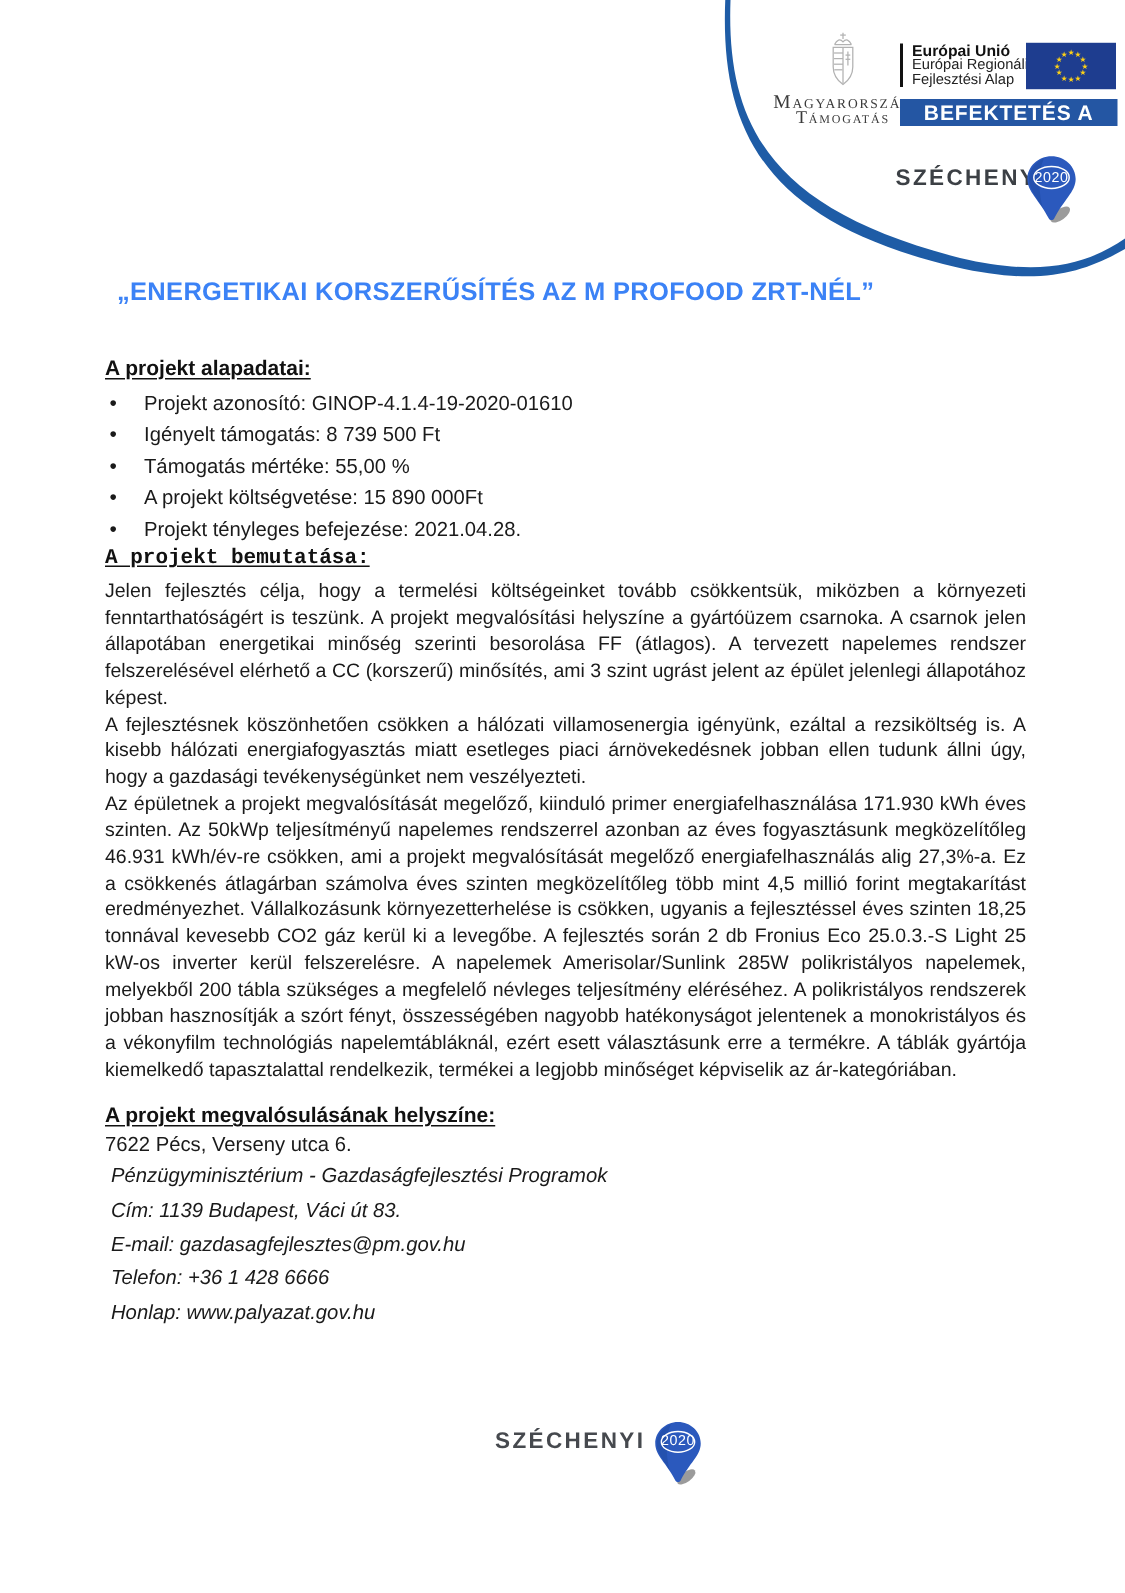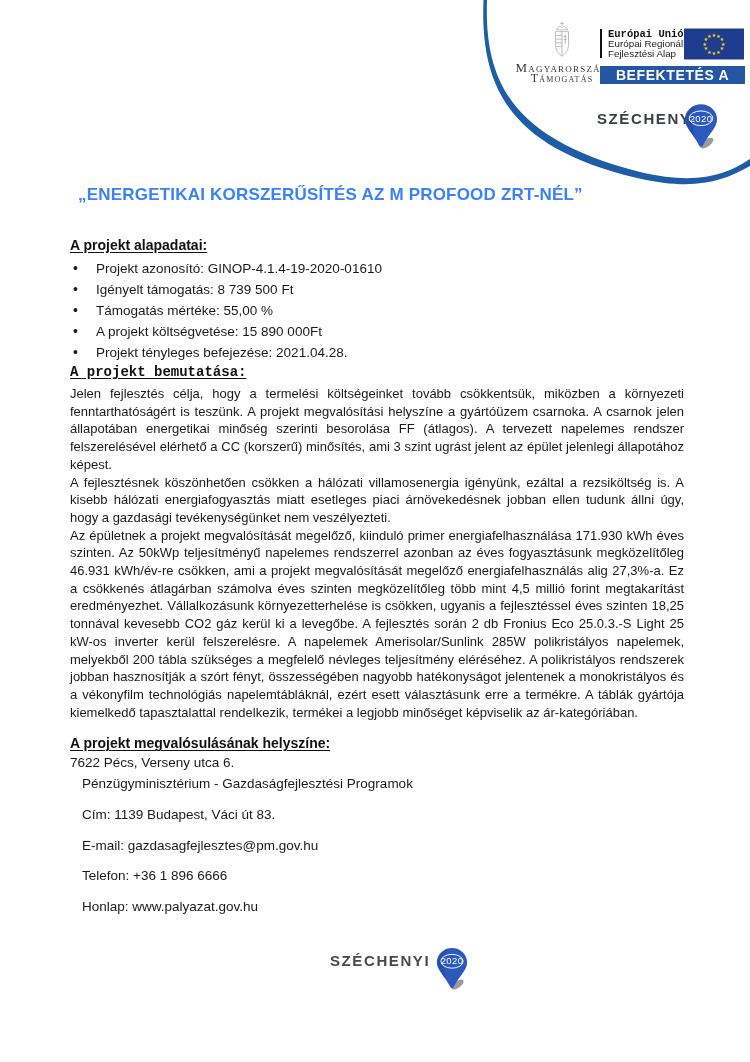--- a/index.html
+++ b/index.html
@@ -16,21 +16,21 @@
   .gov { position:absolute; left:510px; top:20px; width:104px; text-align:center; z-index:2; }
   .gov .coa { display:block; margin:0 auto 2px auto; width:28px; height:40px; }
   .gov-l1 { font-family:"Liberation Serif", serif; font-variant:small-caps;
             font-size:13px; letter-spacing:1.2px; color:#3a3a3a; line-height:11px; }
   .gov-l2 { font-family:"Liberation Serif", serif; font-variant:small-caps;
             font-size:12px; letter-spacing:1.2px; color:#3a3a3a; line-height:11px; }
 
   
   .eu-text { position:absolute; left:600px; top:29px; padding-left:6px;
              border-left:2px solid #111; z-index:2; }
-  .eu-title { font-size:10.5px; font-weight:bold; line-height:10px; color:#111;font-family:Liberation Mono, monospace; }
+  .eu-title { font-size:10.5px; font-weight:bold; line-height:10px; color:#111; }
   .eu-sub   { font-size:9.8px;  line-height:9.6px; color:#222; }
   .eu-flag  { position:absolute; left:684px; top:28px; width:60px; height:32px; z-index:2; }
   .eu-banner{ position:absolute; left:600px; top:66px; width:145px; height:18px;
               background:#2456a3; color:#ffffff; font-weight:bold; font-size:14px;
               letter-spacing:0.6px; text-align:center; line-height:18px; z-index:2; }
 
   
   .sz-label { position:absolute; font-weight:bold; letter-spacing:1.6px; color:#3c4045; z-index:3; }
   .sz-top-label    { left:597px; top:110px; font-size:15px; }
   .sz-bottom-label { left:330px; top:952px; font-size:15px; color:#46494e; }
@@ -52,21 +52,21 @@
   .sec1 { margin-top:30px; }
   .basics { list-style:none; margin:4px 0 0 0; padding:0; }
   .basics li { position:relative; padding-left:26px; font-size:13.5px; line-height:21px; }
   .basics li::before { content:"•"; position:absolute; left:3px; top:0; font-size:14px; }
   .sec2 { margin-top:0;font-family:Liberation Mono, monospace; }
   .body-p { margin:0; font-size:13px; line-height:17.7px; text-align:justify; }
   .body-p.first { margin-top:4px; }
   .sec3 { margin-top:13px; }
   .addr { margin:2px 0 0 0; font-size:13.5px; line-height:18px; }
   .sec4 { margin-top:16px; }
-  .sup-line { margin:12px; font-size:13.5px; line-height:18.6px; }
+  .sup-line { margin:4px; font-size:13.5px; line-height:18.6px;font-style:italic; }
   .sup-line.first { margin-top:3px; }
 </style>
 </head>
 <body>
 
 <div class="page">
 
   <svg class="arc-svg" viewBox="0 0 750 200" preserveAspectRatio="none" aria-hidden="true">
     <path d="M 487 0 C 484 85 515 140 640 172 C 695 185 725 176 750 159
              L 750 166 C 722 182 693 191 637 178 C 510 148 480 88 483.5 0 Z" fill="#1e5ca6"></path>
@@ -145,21 +145,21 @@
     <p class="body-p first">Jelen fejlesztés célja, hogy a termelési költségeinket tovább csökkentsük, miközben a környezeti fenntarthatóságért is teszünk. A projekt megvalósítási helyszíne a gyártóüzem csarnoka. A csarnok jelen állapotában energetikai minőség szerinti besorolása FF (átlagos). A tervezett napelemes rendszer felszerelésével elérhető a CC (korszerű) minősítés, ami 3 szint ugrást jelent az épület jelenlegi állapotához képest.</p>
     <p class="body-p">A fejlesztésnek köszönhetően csökken a hálózati villamosenergia igényünk, ezáltal a rezsiköltség is. A kisebb hálózati energiafogyasztás miatt esetleges piaci árnövekedésnek jobban ellen tudunk állni úgy, hogy a gazdasági tevékenységünket nem veszélyezteti.</p>
     <p class="body-p">Az épületnek a projekt megvalósítását megelőző, kiinduló primer energiafelhasználása 171.930 kWh éves szinten. Az 50kWp teljesítményű napelemes rendszerrel azonban az éves fogyasztásunk megközelítőleg 46.931 kWh/év-re csökken, ami a projekt megvalósítását megelőző energiafelhasználás alig 27,3%-a. Ez a csökkenés átlagárban számolva éves szinten megközelítőleg több mint 4,5 millió forint megtakarítást eredményezhet. Vállalkozásunk környezetterhelése is csökken, ugyanis a fejlesztéssel éves szinten 18,25 tonnával kevesebb CO2 gáz kerül ki a levegőbe. A fejlesztés során 2 db Fronius Eco 25.0.3.-S Light 25 kW-os inverter kerül felszerelésre. A napelemek Amerisolar/Sunlink 285W polikristályos napelemek, melyekből 200 tábla szükséges a megfelelő névleges teljesítmény eléréséhez. A polikristályos rendszerek jobban hasznosítják a szórt fényt, összességében nagyobb hatékonyságot jelentenek a monokristályos és a vékonyfilm technológiás napelemtábláknál, ezért esett választásunk erre a termékre. A táblák gyártója kiemelkedő tapasztalattal rendelkezik, termékei a legjobb minőséget képviselik az ár-kategóriában.</p>
 
     <h2 class="sec sec3">A projekt megvalósulásának helyszíne:</h2>
     <p class="addr">7622 Pécs, Verseny utca 6.</p>
 
     <p class="sup-line first">Pénzügyminisztérium - Gazdaságfejlesztési Programok</p>
     <p class="sup-line">Cím: 1139 Budapest, Váci út 83.</p>
     <p class="sup-line">E-mail: gazdasagfejlesztes@pm.gov.hu</p>
-    <p class="sup-line">Telefon: +36 1 896 6666</p>
+    <p class="sup-line">Telefon: +36 1 428 6666</p>
     <p class="sup-line">Honlap: www.palyazat.gov.hu</p>
   </div>
 
   <div class="sz-label sz-bottom-label">SZÉCHENYI</div>
   <div class="pin sz-bottom-pin">
     <svg viewBox="0 0 38 52" aria-hidden="true">
       <ellipse cx="25.5" cy="44.5" rx="8.5" ry="4" fill="#9b9b9b" transform="rotate(-36 25.5 44.5)"></ellipse>
       <path d="M19 1 C28.9 1 37 8.6 37 18 C37 27.5 28 33.5 21 47.5
                C20.2 49 17.8 49 17 47.5 C10 33.5 1 27.5 1 18 C1 8.6 9.1 1 19 1 Z" fill="#2b59bd"></path>
       <path d="M13.5 2.6 C6.5 5.8 2.2 11.5 2.2 18 C2.2 25.5 8 31.5 12.5 39.5

